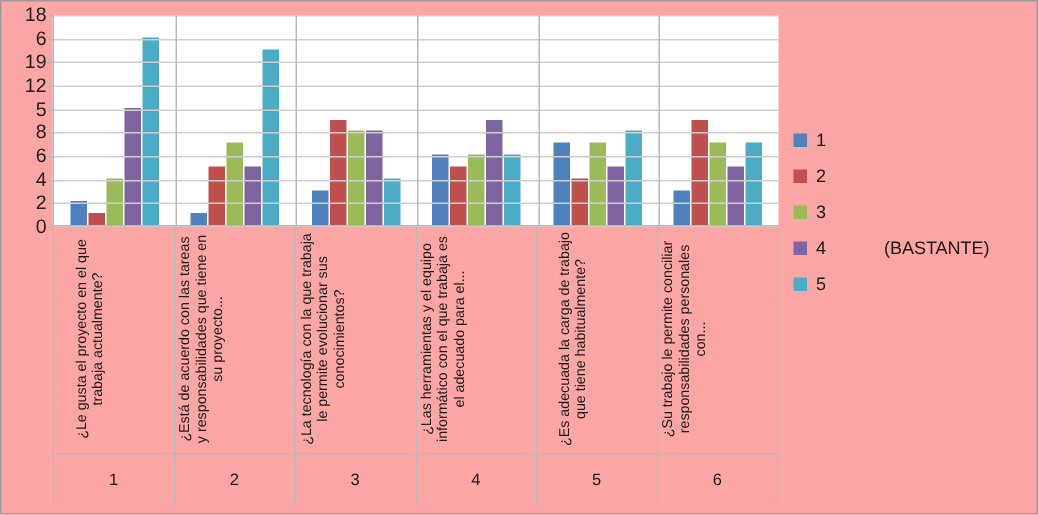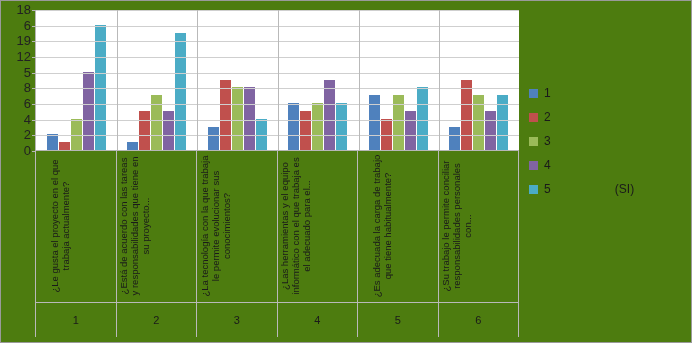--- a/index.html
+++ b/index.html
@@ -4,21 +4,21 @@
 <style>
   html,body{margin:0;padding:0;}
   body{
     width:692px;height:343px;overflow:hidden;
     background:#ffffff;
     font-family:"Liberation Sans", sans-serif;
     color:#1a1a1a;
   }
   #chart-frame{
     position:relative;width:692px;height:343px;box-sizing:border-box;
-    border:1px solid #9a9a9a;background:#4d7c0f;
+    border:1px solid #9a9a9a;background:#fca5a5;
   }
 
   
   #plot-wrap{position:absolute;left:0;top:0;width:521px;height:343px;}
 
   #y-axis-labels{
     position:absolute;left:2px;top:4px;width:28px;height:146px;
   }
   .ytick{
     position:absolute;right:0;width:28px;text-align:right;
@@ -212,21 +212,21 @@
         <span class="swatch" style="background: rgb(192, 80, 77);"></span>
         <span class="legend-key">2</span>
       </div>
       <div class="legend-row">
         <span class="swatch" style="background: rgb(155, 187, 89);"></span>
         <span class="legend-key">3</span>
       </div>
       <div class="legend-row">
         <span class="swatch" style="background: rgb(128, 100, 162);"></span>
         <span class="legend-key">4</span>
+        <span class="legend-desc">(BASTANTE)</span>
       </div>
       <div class="legend-row">
         <span class="swatch" style="background: rgb(75, 172, 198);"></span>
         <span class="legend-key">5</span>
-        <span class="legend-desc">(SI)</span>
       </div>
     </div>
 
 </div>
 
 </body></html>

